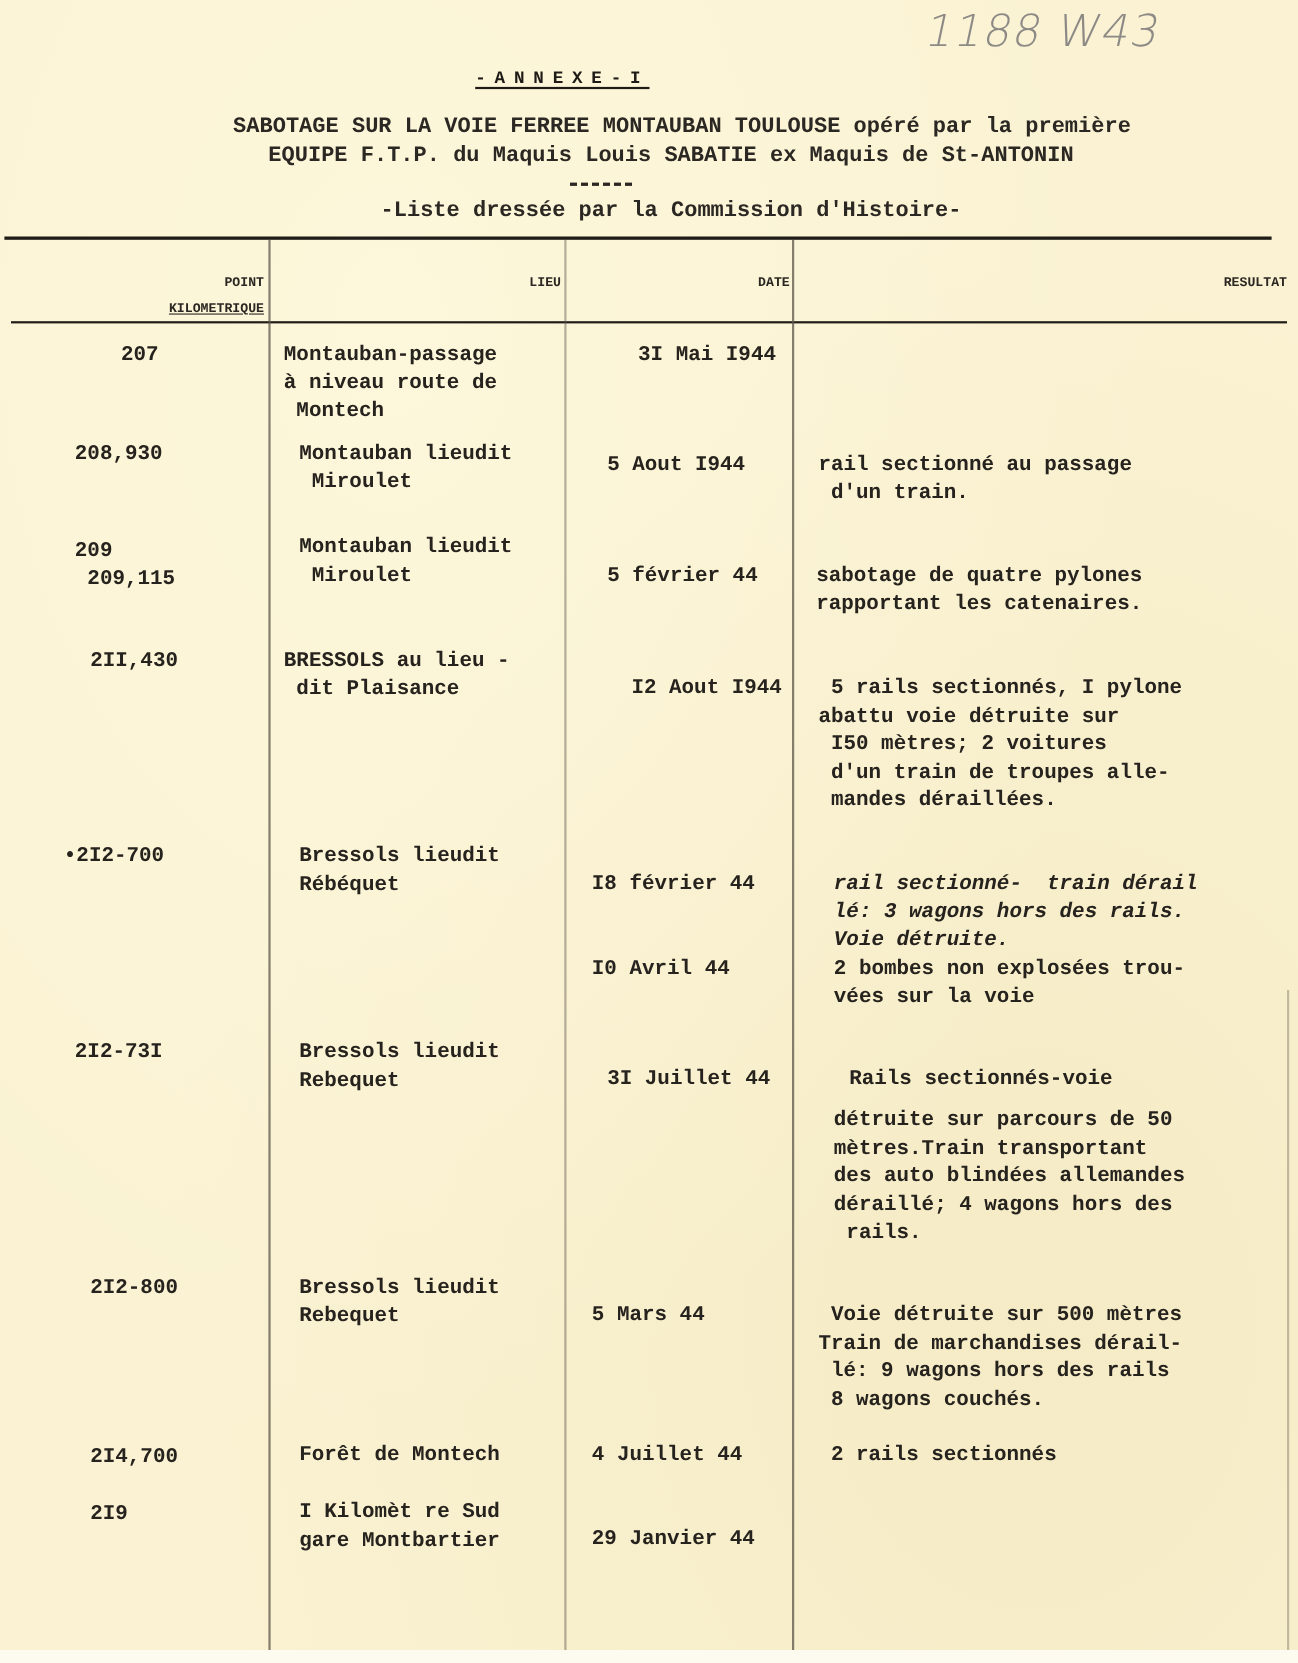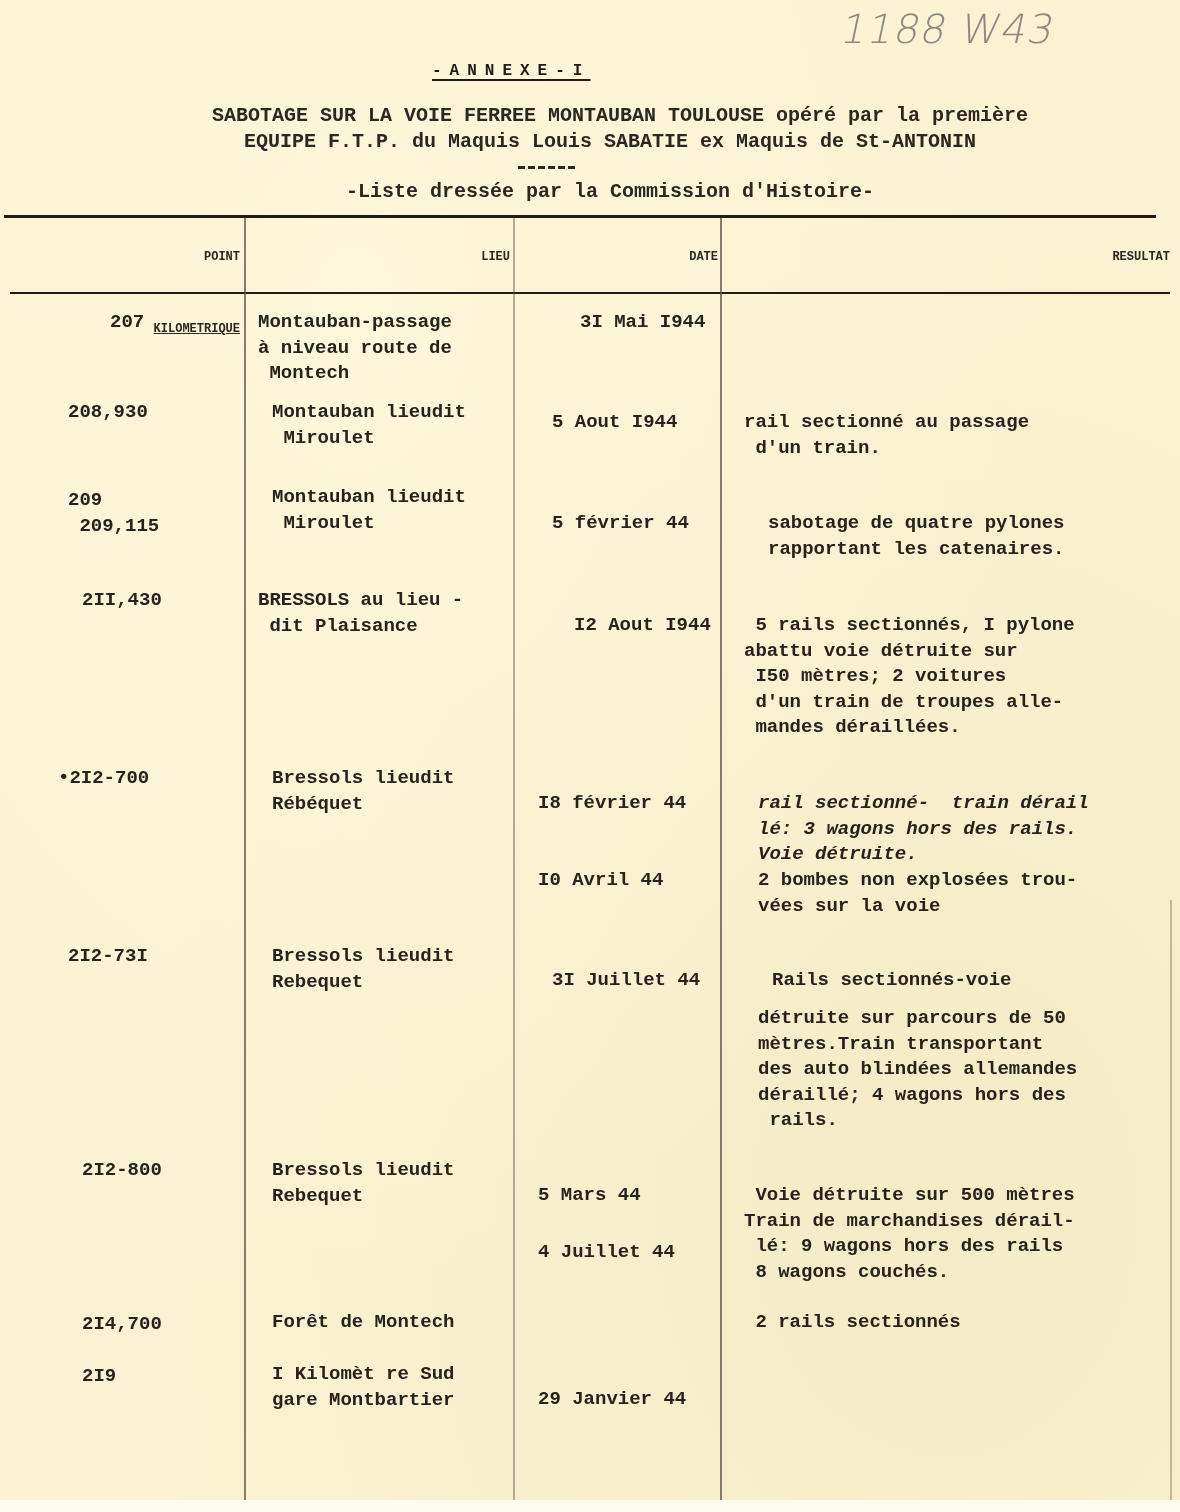--- a/index.html
+++ b/index.html
@@ -126,21 +126,21 @@
 
   <div class="rule rule-top"></div>
   <div class="rule rule-head"></div>
   <div class="vline v1"></div>
   <div class="vline v2"></div>
   <div class="vline v3"></div>
   <div class="vline v4"></div>
 
   <div class="head h-point">
     <div>POINT</div>
-    <div style="text-decoration: underline; margin-top: 48px;">KILOMETRIQUE</div>
+    <div style="text-decoration: underline;">KILOMETRIQUE</div>
   </div>
   <div class="head h-lieu">LIEU</div>
   <div class="head h-date">DATE</div>
   <div class="head h-res">RESULTAT</div>
 
   <div class="cell" style="left:110px; top:310px;">207</div>
   <div class="cell" style="left:258px; top:310px;">Montauban-passage
 à niveau route de
  Montech</div>
   <div class="cell" style="left:580px; top:310px;">3I Mai I944</div>
@@ -150,21 +150,21 @@
  Miroulet</div>
   <div class="cell" style="left:552px; top:410px;">5 Aout I944</div>
   <div class="cell" style="left:744px; top:410px;">rail sectionné au passage
  d'un train.</div>
 
   <div class="cell" style="left:68px; top:488px;">209
  209,115</div>
   <div class="cell" style="left:272px; top:485px;">Montauban lieudit
  Miroulet</div>
   <div class="cell" style="left:552px; top:511px;">5 février 44</div>
-  <div class="cell" style="left:768px; top:511px;">sabotage de quatre pylones
+  <div class="cell" style="left:742px; top:511px;">sabotage de quatre pylones
 rapportant les catenaires.</div>
 
   <div class="cell" style="left:82px; top:588px;">2II,430</div>
   <div class="cell" style="left:258px; top:588px;">BRESSOLS au lieu -
  dit Plaisance</div>
   <div class="cell" style="left:538px; top:613px;margin-left:36px;">I2 Aout I944</div>
   <div class="cell" style="left:744px; top:613px;"> 5 rails sectionnés, I pylone
 abattu voie détruite sur
  I50 mètres; 2 voitures
  d'un train de troupes alle-
@@ -196,21 +196,21 @@
   <div class="cell" style="left:272px; top:1158px;">Bressols lieudit
 Rebequet</div>
   <div class="cell" style="left:538px; top:1183px;">5 Mars 44</div>
   <div class="cell" style="left:744px; top:1183px;"> Voie détruite sur 500 mètres
 Train de marchandises dérail-
  lé: 9 wagons hors des rails
  8 wagons couchés.</div>
 
   <div class="cell" style="left:82px; top:1312px;">2I4,700</div>
   <div class="cell" style="left:272px; top:1310px;">Forêt de Montech</div>
-  <div class="cell" style="left:538px; top:1240px;">4 Juillet 44</div>
+  <div class="cell" style="left:538px; top:1310px;">4 Juillet 44</div>
   <div class="cell" style="left:744px; top:1310px;"> 2 rails sectionnés</div>
 
   <div class="cell" style="left:82px; top:1364px;">2I9</div>
   <div class="cell" style="left:272px; top:1362px;">I Kilomèt re Sud
 gare Montbartier</div>
   <div class="cell" style="left:538px; top:1387px;">29 Janvier 44</div>
 
   <div class="bottom-edge"></div>
 </div>
 

